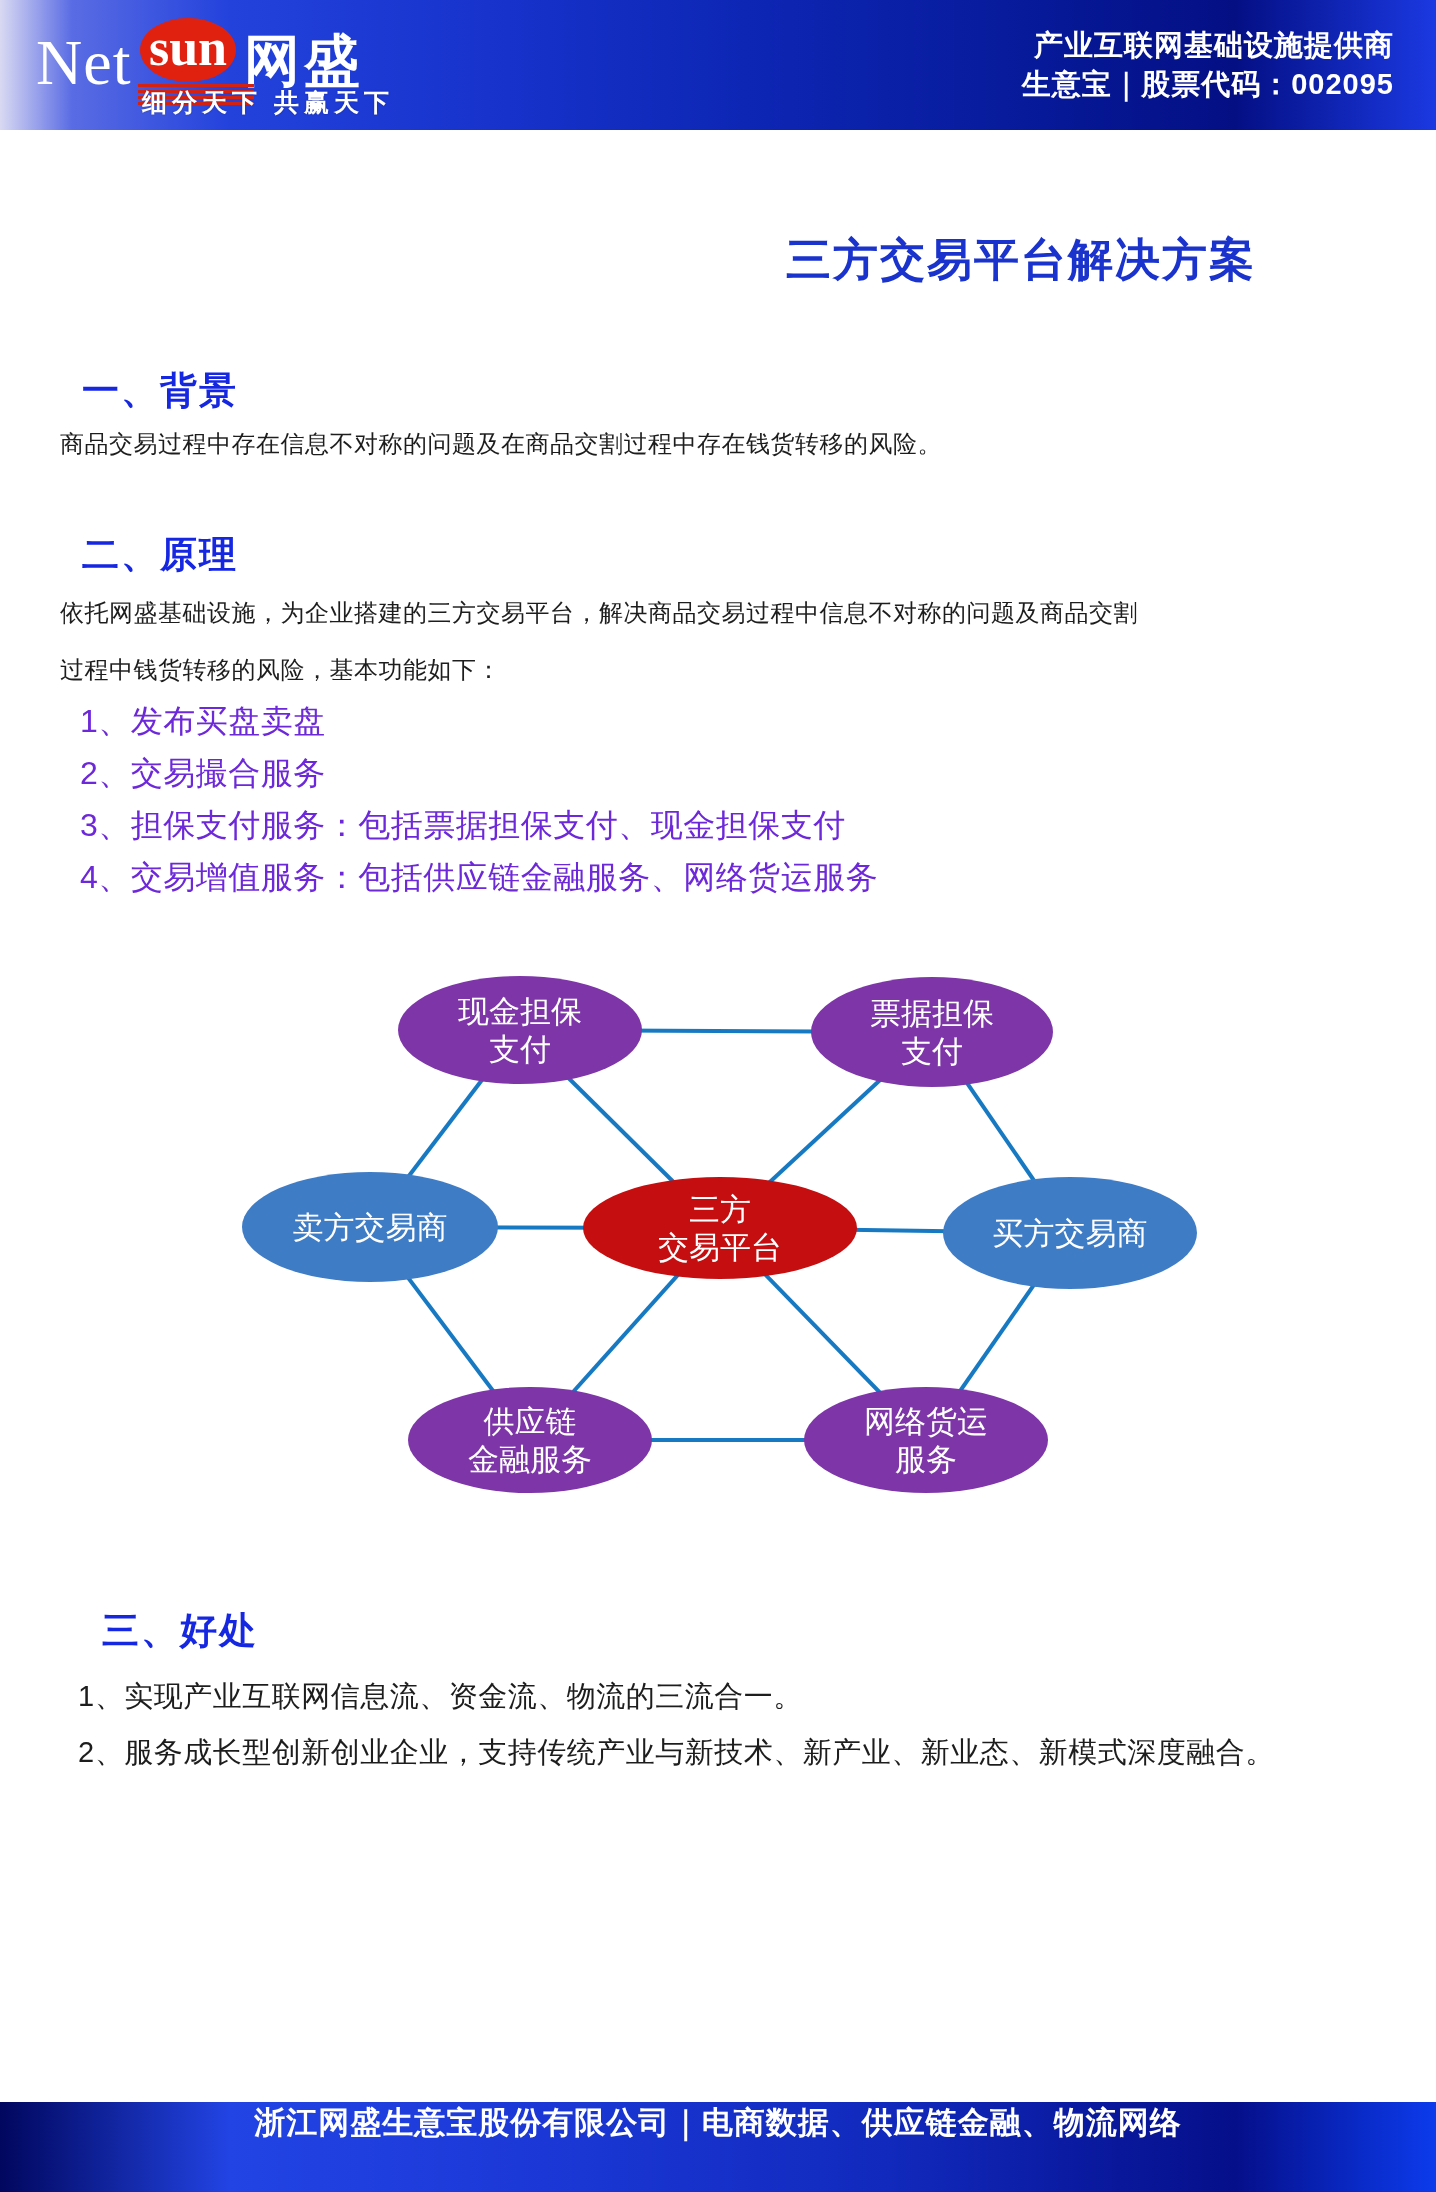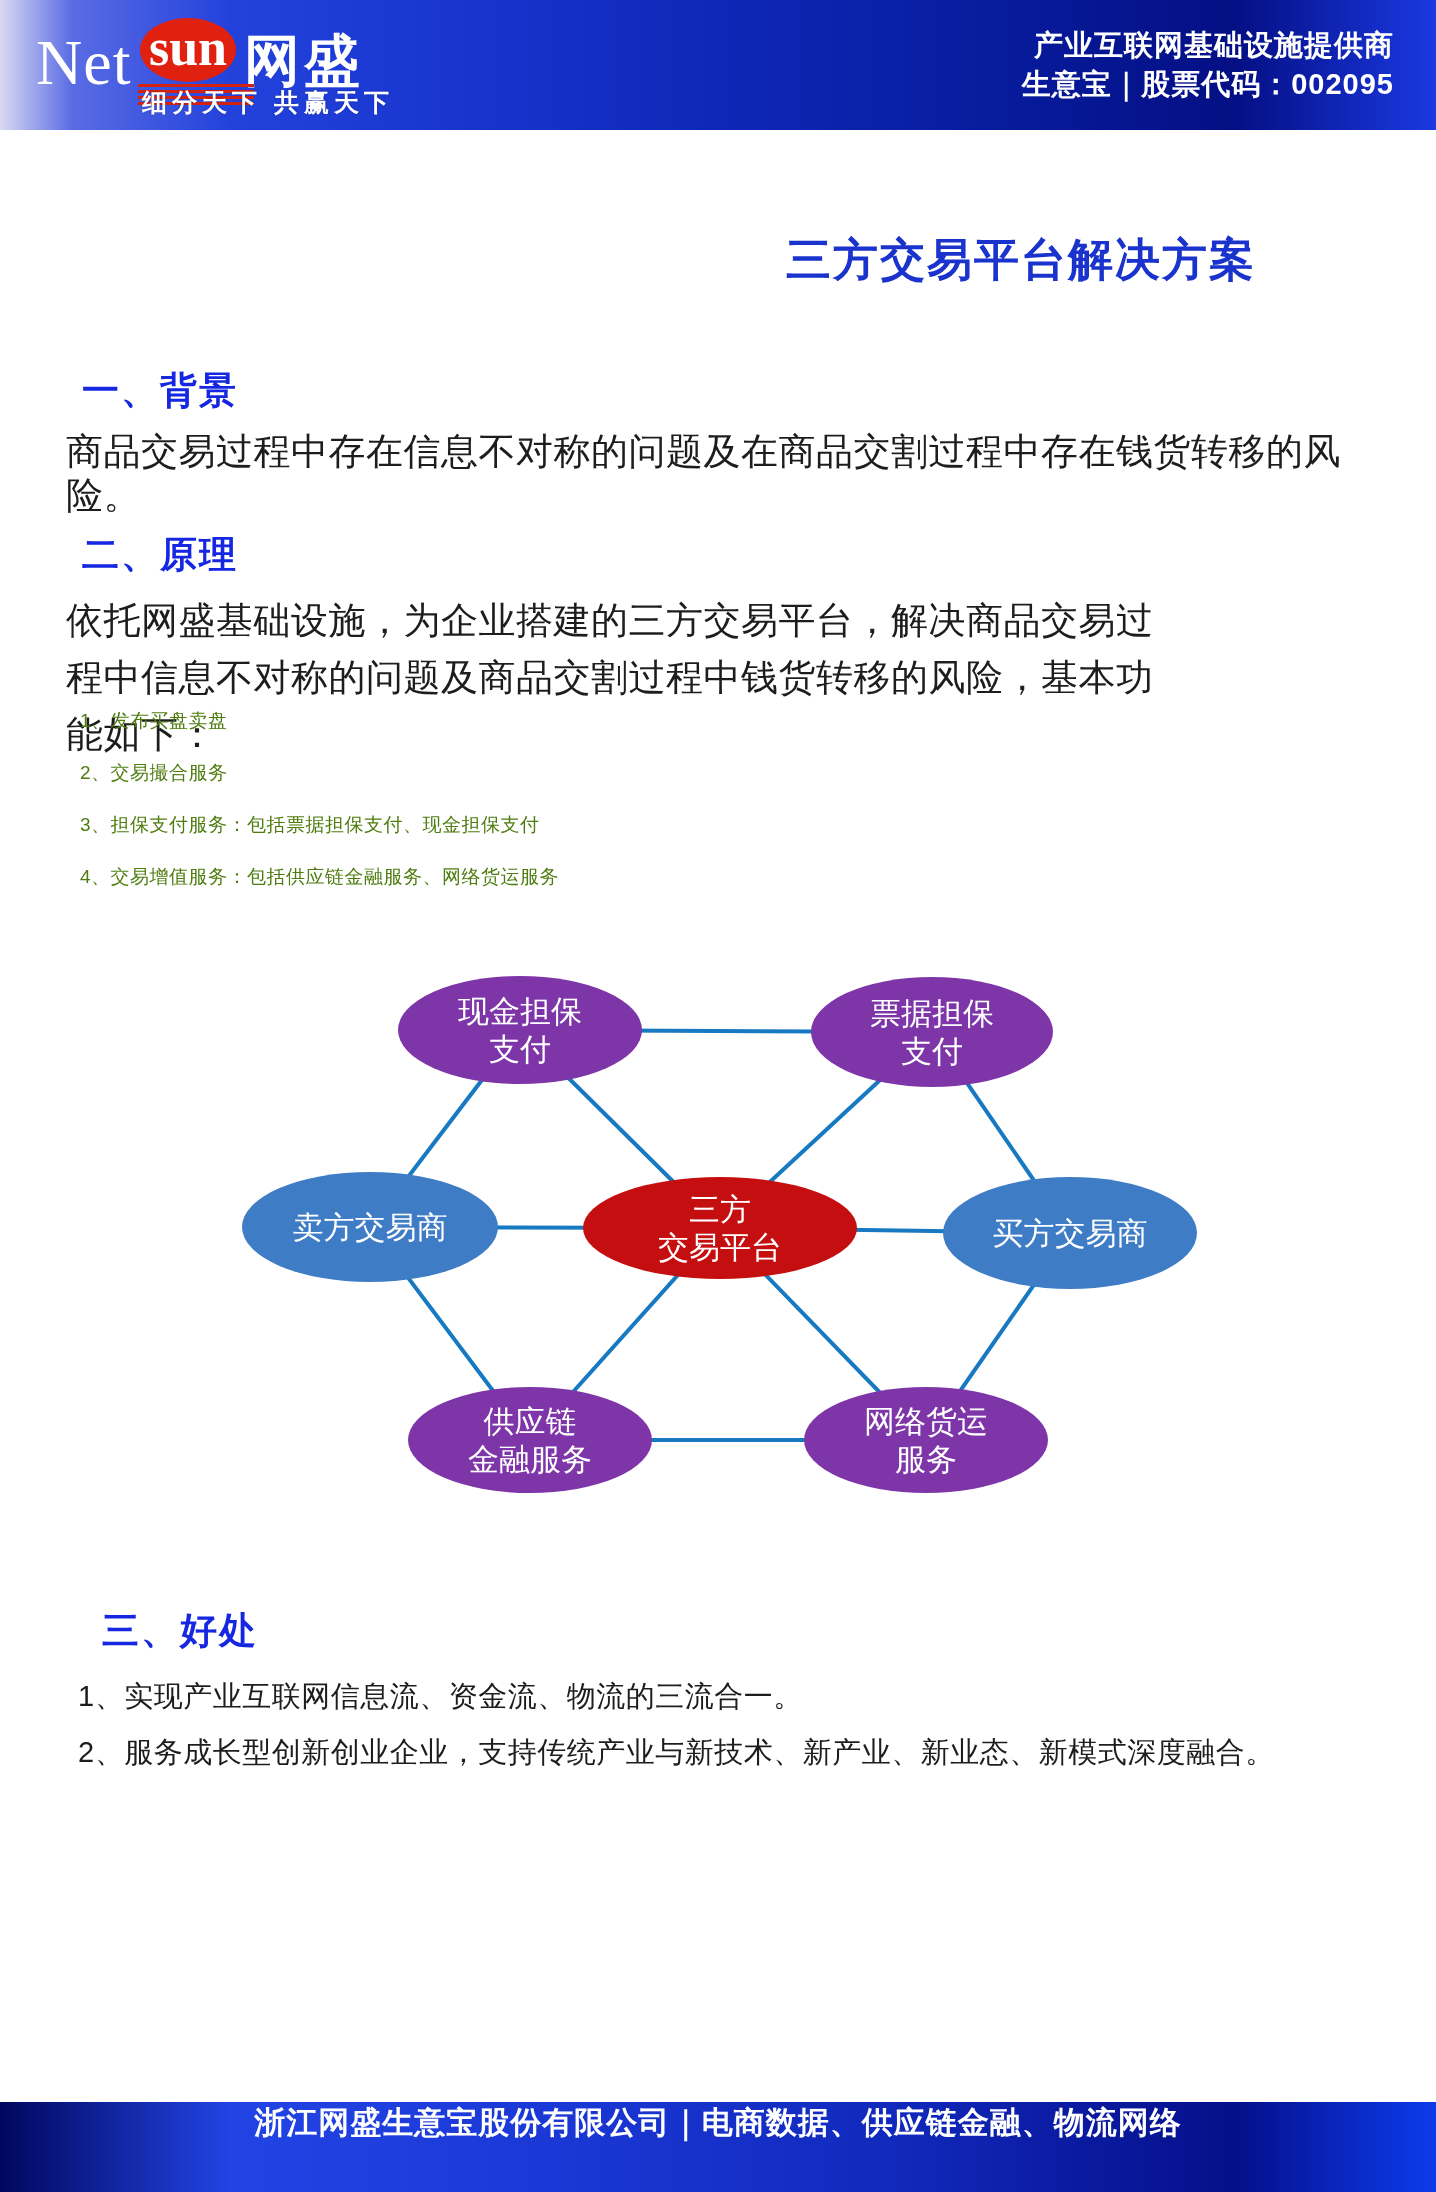--- a/index.html
+++ b/index.html
@@ -50,26 +50,26 @@
     position:absolute;left:0;top:230px;width:1256px;margin:0;
     text-align:right;font-size:45px;font-weight:bold;color:#1a33cc;letter-spacing:2px;
   }
   .sec-heading{
     position:absolute;margin:16px;font-size:37px;font-weight:bold;color:#1627e2;letter-spacing:2px;
   }
   .h1{left:66px;top:350px;}
   .h2{left:66px;top:514px;}
   .h3{left:86px;top:1590px;}
   .body-text{
-    position:absolute;margin:8px;font-size:37px;color:#1d1d1d;letter-spacing:.5px;
+    position:absolute;margin:2px;font-size:24px;color:#1d1d1d;letter-spacing:.5px;font-family:Liberation Mono, monospace;
   }
   .b1{left:58px;top:422px;width:1340px;line-height:44px;}
   .b2{left:58px;top:584px;width:1100px;line-height:57px;}
   .num-list{position:absolute;left:80px;top:695px;}
-  .num-list .li{font-size:19px;color:#4d7c0f;height:52px;line-height:52px;letter-spacing:.5px;}
+  .num-list .li{font-size:32px;color:#6d28d9;height:52px;line-height:52px;letter-spacing:.5px;}
   .benefit-list{position:absolute;left:78px;top:1668px;}
   .benefit-list .li{font-size:29px;color:#1d1d1d;height:56px;line-height:56px;letter-spacing:.5px;}
   
   .diagram{position:absolute;left:0;top:950px;width:1436px;height:600px;}
   
   .footer{
     position:absolute;left:0;top:2102px;width:1436px;height:90px;
     background:linear-gradient(90deg,#01075e 0%,#2244e4 16%,#1b38d6 38%,#1129bc 62%,#050f8a 86%,#0c3bec 100%);
     display:flex;align-items:flex-start;justify-content:center;
   }

